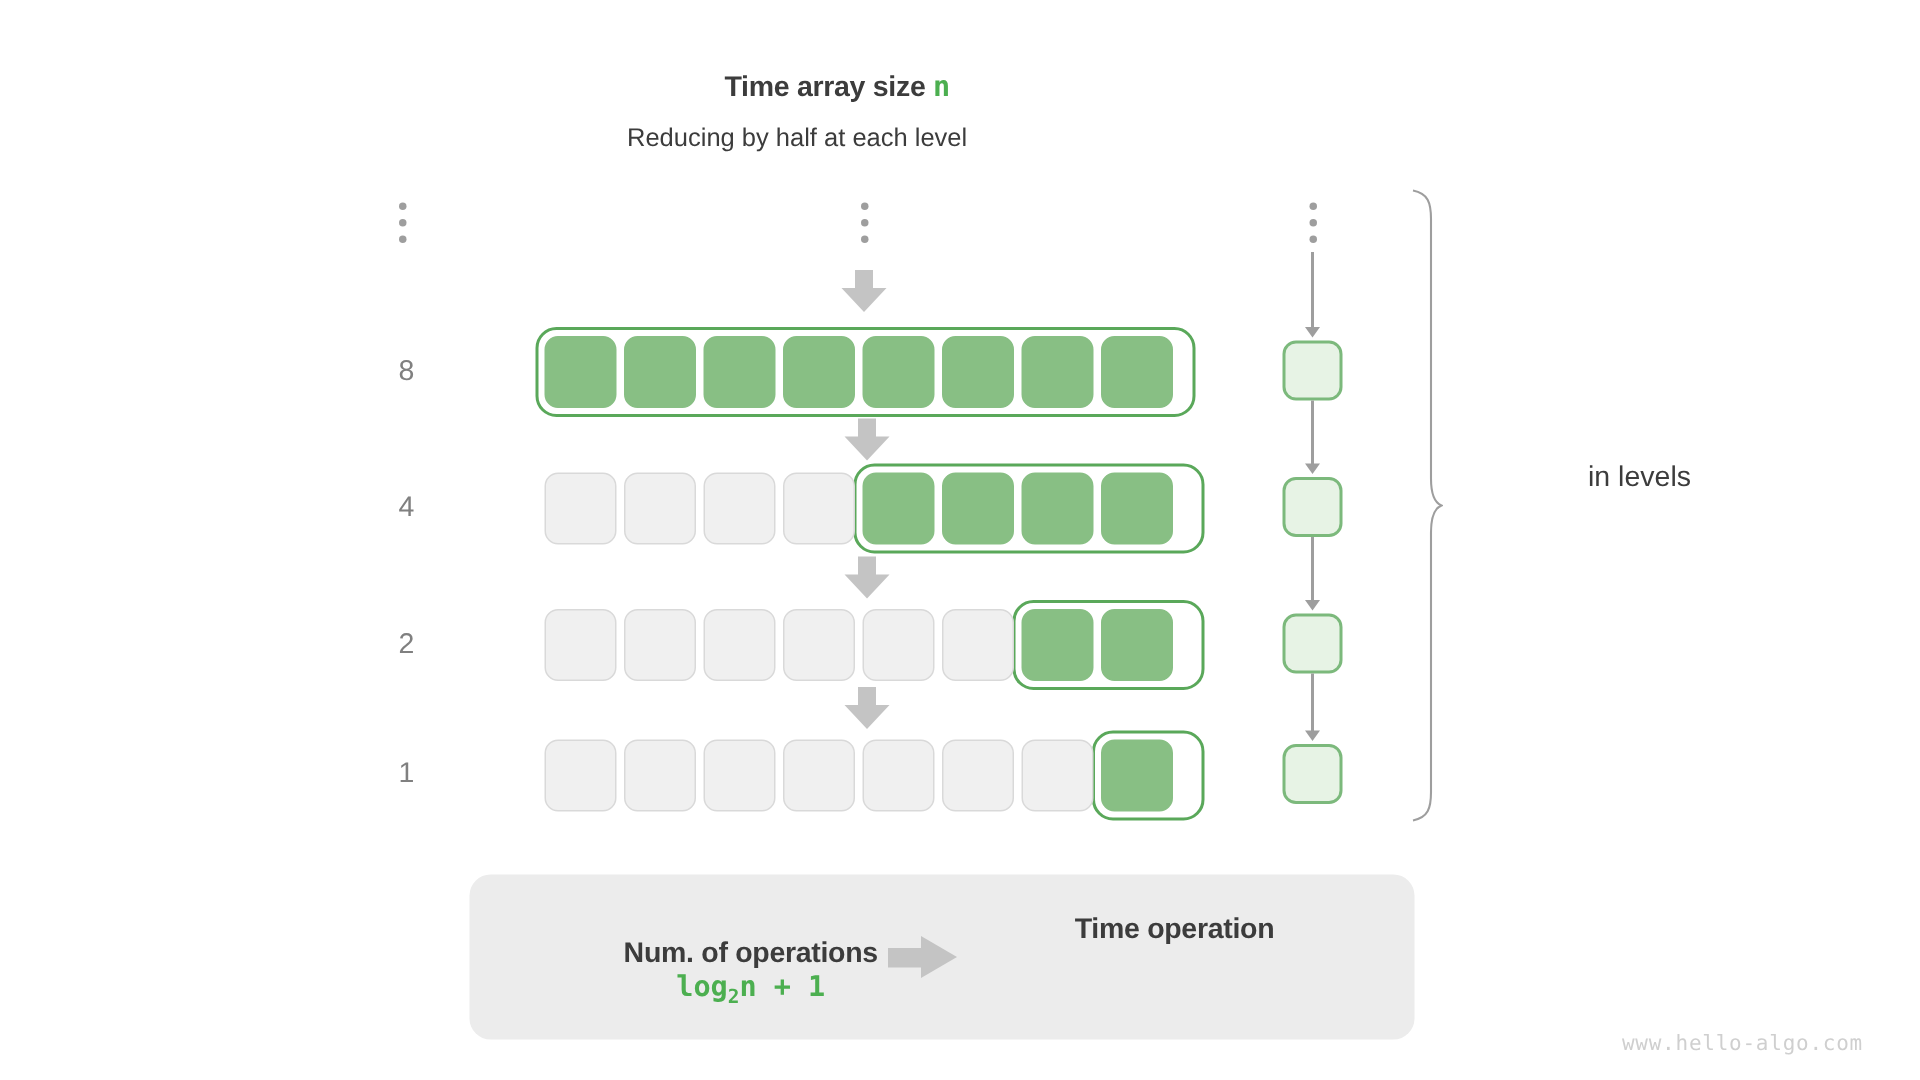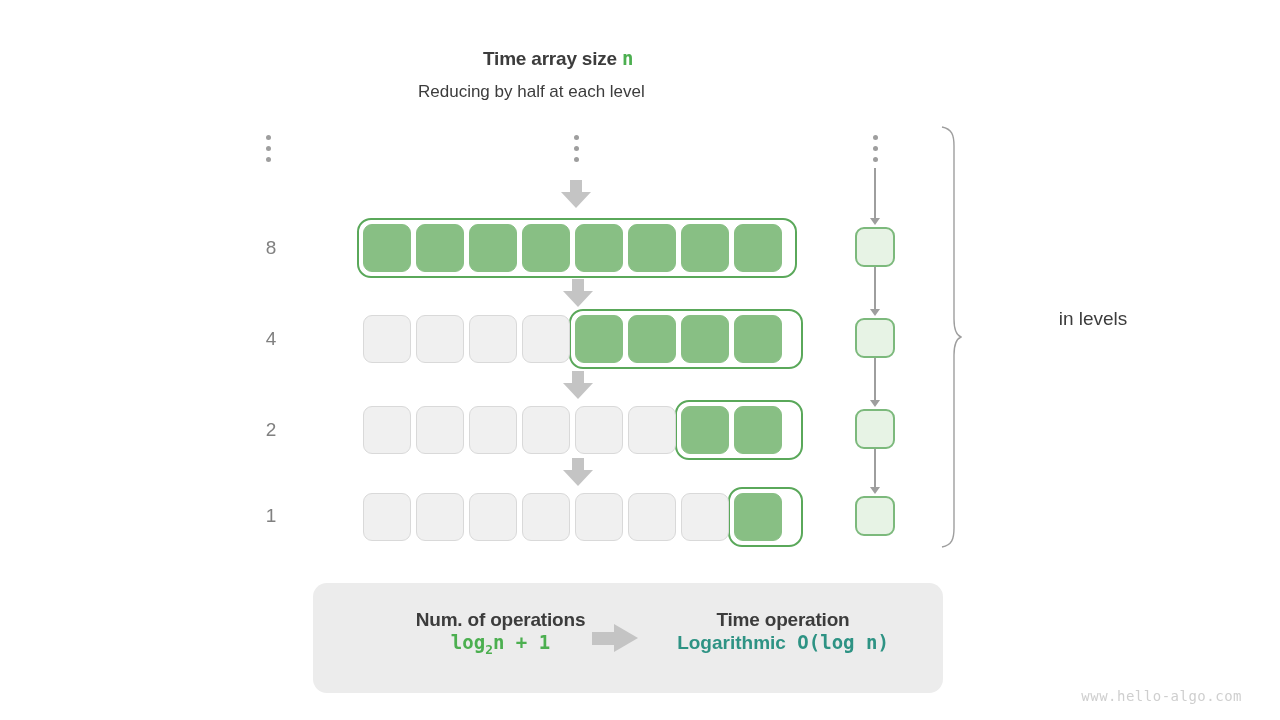--- a/index.html
+++ b/index.html
@@ -208,21 +208,21 @@
     font-size: 19px;
     font-family: "DejaVu Sans Mono", monospace;
     font-weight: bold;
     color: #4caf50;
   }
   .sum-value.teal { color: #2e9384; }
   .sum-value .word {
     font-family: "Liberation Sans", sans-serif;
     font-weight: bold;
   }
-  #sum-left { left: 30px; top: 26px; width: 315px; }
+  #sum-left { left: 30px; top: 42px; width: 315px; }
   #sum-right { left: 330px; top: 26px; width: 280px; }
   .blockarrow-right {
     position: absolute;
     left: 592px;
     top: 624px;
     width: 46px;
     height: 28px;
   }
   .blockarrow-right .shaft {
     position: absolute;
@@ -377,21 +377,20 @@
     <div>in levels</div>
   </div>
 
   <div id="summary">
     <div class="sum-col" id="sum-left">
       <div class="sum-title">Num. of operations</div>
       <div class="sum-value"><span>log</span><sub>2</sub><span>n + 1</span></div>
     </div>
     <div class="sum-col" id="sum-right">
       <div class="sum-title">Time operation</div>
-      <div class="sum-value teal"><span class="word">Logarithmic</span><span>  O(log n)</span></div>
     </div>
   </div>
 
   <div class="blockarrow-right">
     <div class="shaft"></div>
       <div class="head"></div>
   </div>
 
   <div id="watermark">www.hello-algo.com</div>
 

